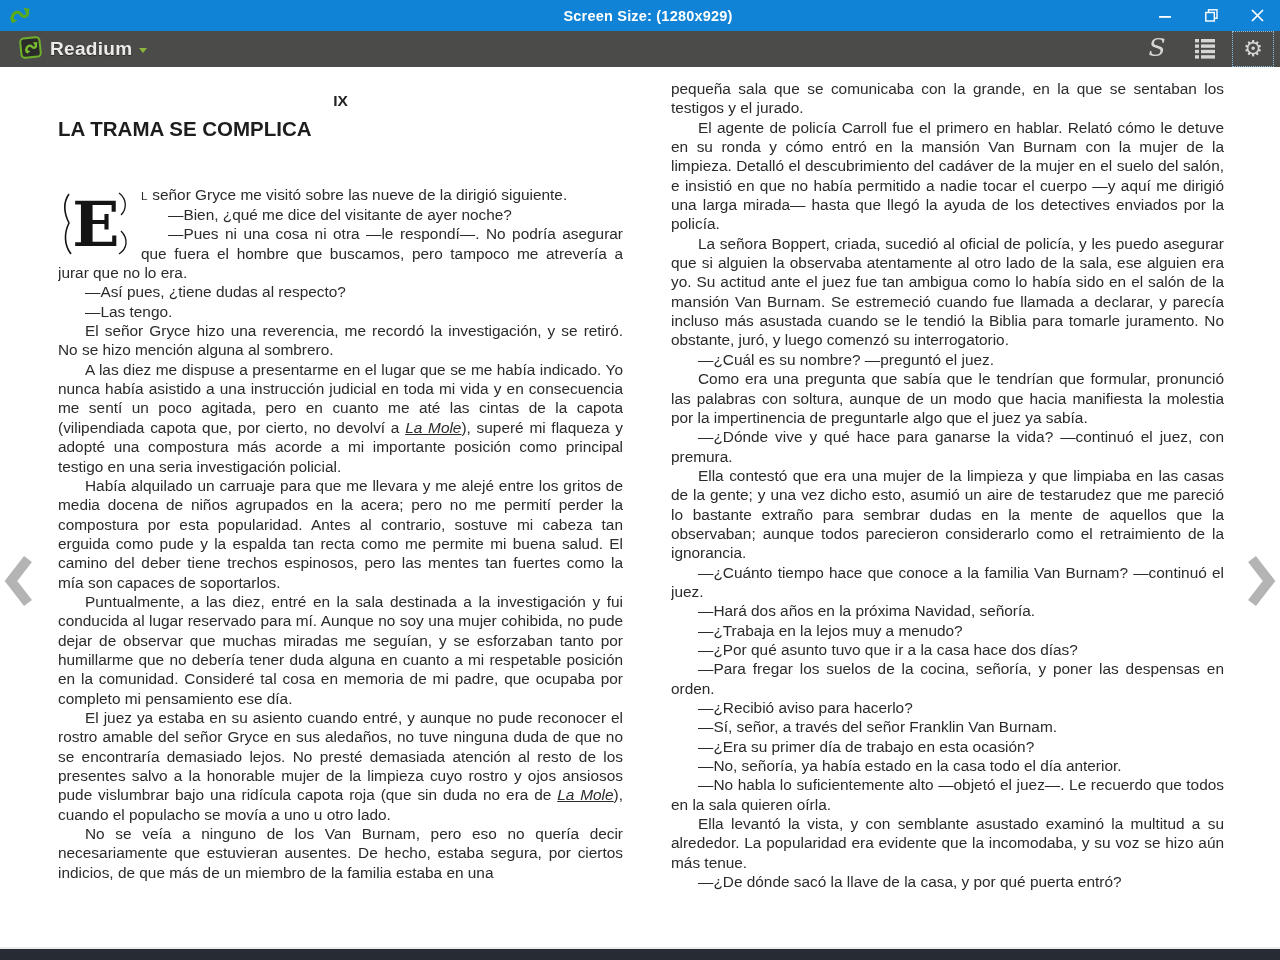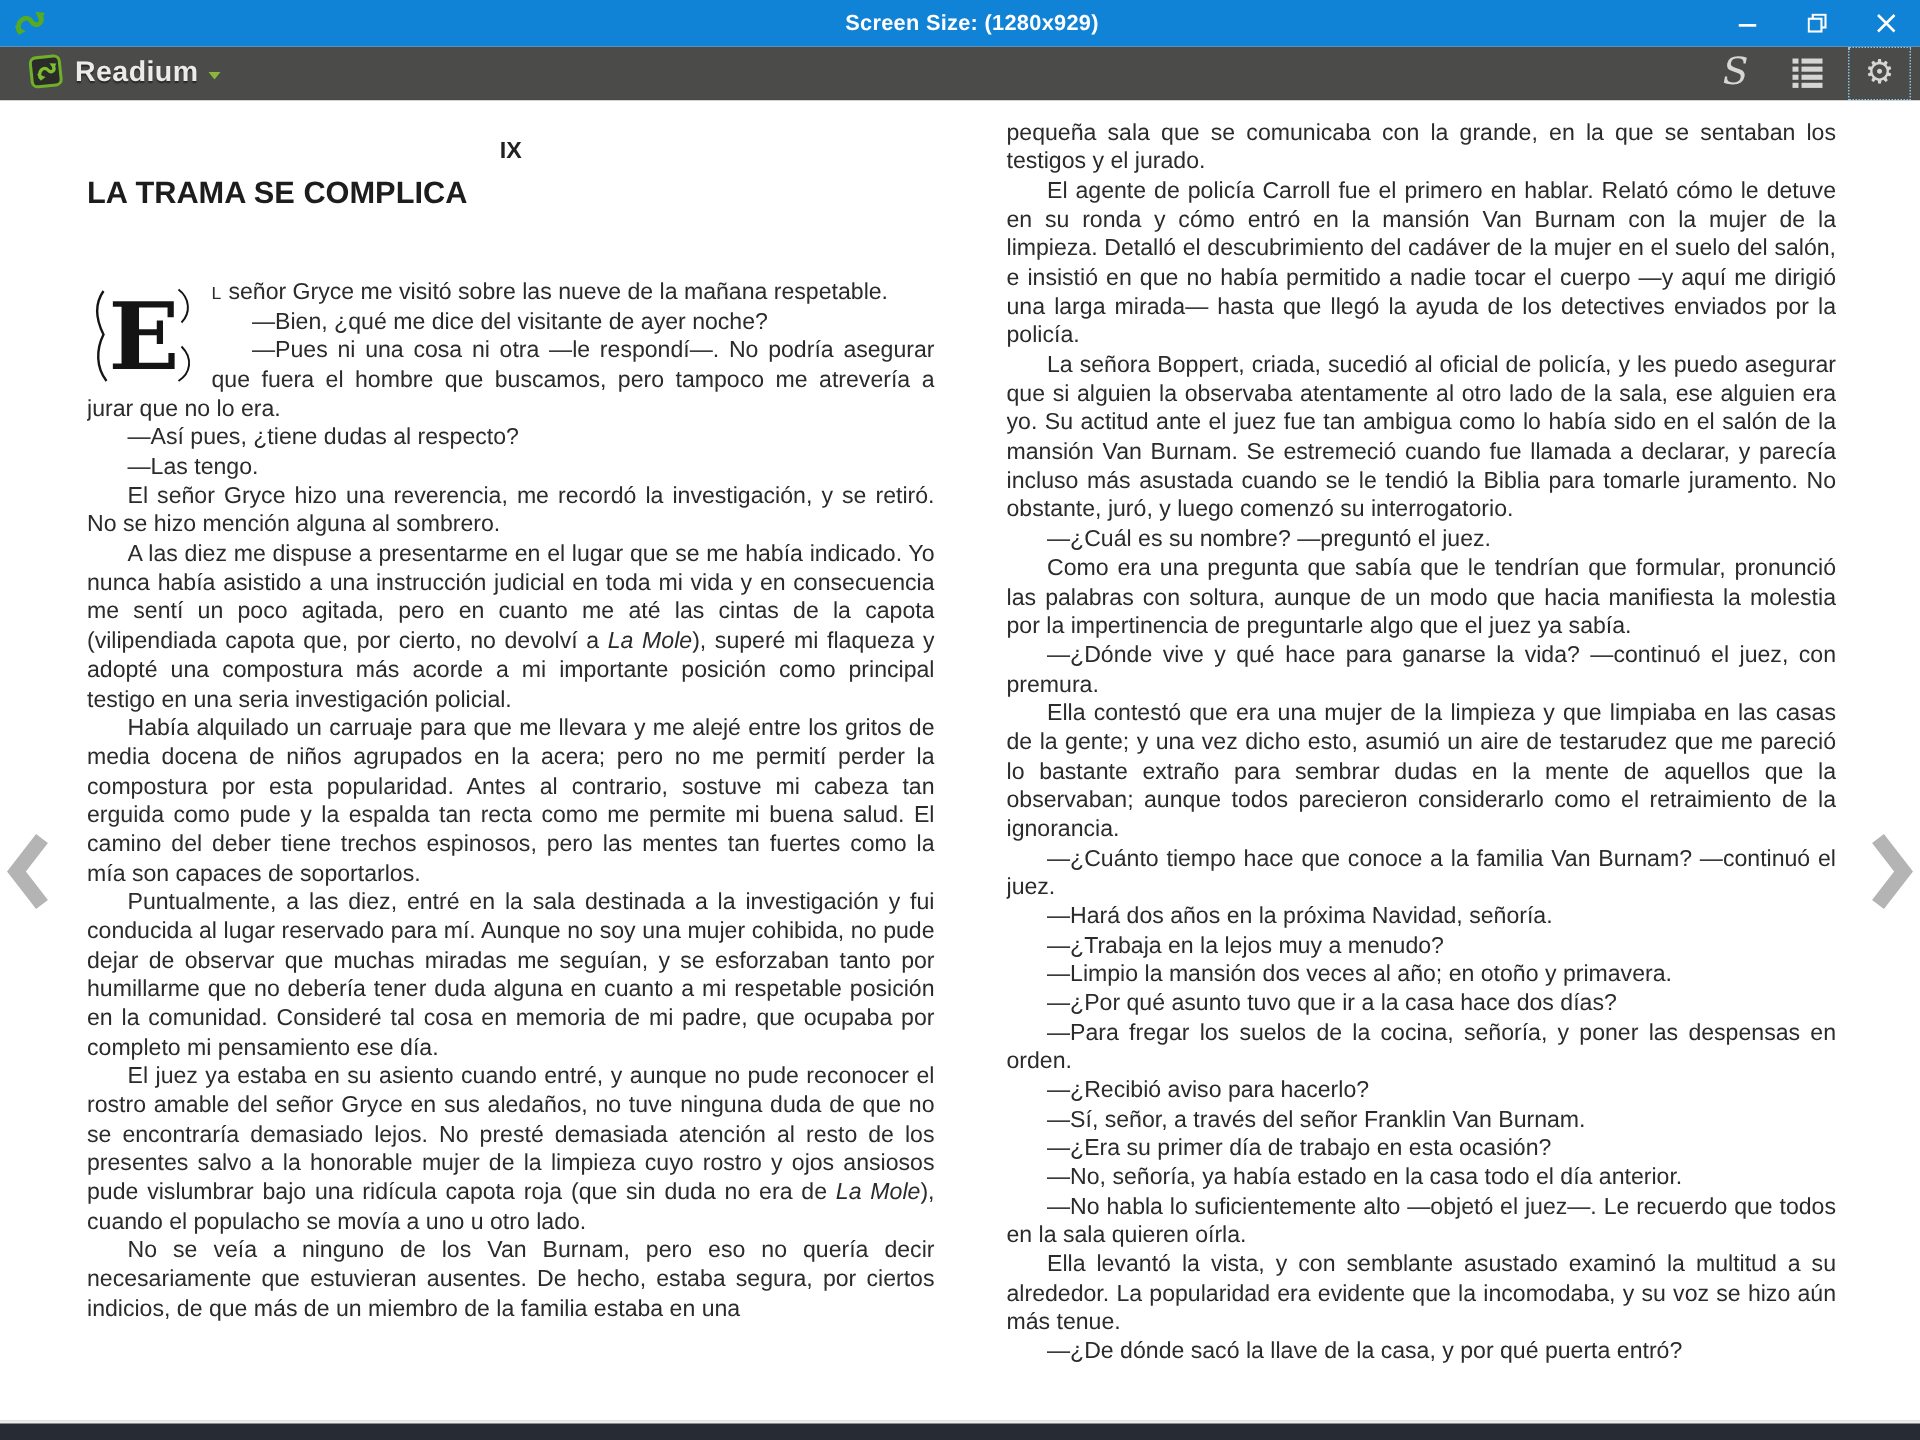--- a/index.html
+++ b/index.html
@@ -33,21 +33,21 @@
   .content{flex:1 1 auto;background:#fff;position:relative;display:flex;
     padding:0 56px 0 58px;gap:48px;overflow:hidden;}
   .col{overflow:hidden;color:#2b2b2b;font-size:15.4px;line-height:19.35px;text-align:justify;}
   .col-left{width:565px;padding-top:24px;}
   .col-right{width:553px;padding-top:12px;}
   .ch-num{text-align:center;font-weight:bold;font-size:15.5px;color:#222;}
   .ch-title{text-align:left;font-weight:bold;font-size:20.5px;color:#1d1d1d;
     margin-top:9px;margin-bottom:46px;}
   .para{margin:0;}
   .para.indent{text-indent:27px;}
-  .it{font-style:italic;}
+  .it{font-style:italic;text-decoration:underline;}
   .sc{font-size:.76em;letter-spacing:.5px;}
   .dropcap{float:left;width:74px;height:70px;margin:3px 9px 0 0;}
 
   .nav{position:absolute;top:487px;background:none;border:none;padding:0;cursor:pointer;width:30px;height:56px;}
   .nav-prev{left:4px;}
   .nav-next{right:4px;}
 
   .bottom-strip{height:11px;background:#262b34;border-top:2px solid #ebebeb;flex:0 0 auto;}
 </style>
 </head>
@@ -147,21 +147,21 @@
 
     <div class="col col-left">
       <div class="ch-num">IX</div>
       <div class="ch-title">LA TRAMA SE COMPLICA</div>
       <div id="col-left-paras">
           <p class="para"><span class="dropcap"><svg width="74" height="70" viewBox="0 0 74 70">
                 <text x="38" y="58" text-anchor="middle" font-family="DejaVu Serif, serif" font-weight="bold" font-size="62" fill="#141414">E</text>
                 <path d="M11 6 C4 16 7 27 11 35 C6 45 6 57 13 66" fill="none" stroke="#141414" stroke-width="1.6"></path>
                 <path d="M61 5 C69 11 69 21 63 27" fill="none" stroke="#141414" stroke-width="1.3"></path>
                 <path d="M63 43 C71 51 69 61 61 66" fill="none" stroke="#141414" stroke-width="1.3"></path>
-              </svg></span><span class="sc">L</span><span> señor Gryce me visitó sobre las nueve de la mañana respetable.</span></p>
+              </svg></span><span class="sc">L</span><span> señor Gryce me visitó sobre las nueve de la dirigió siguiente.</span></p>
           <p class="para indent"><span>—Bien, ¿qué me dice del visitante de ayer noche?</span></p>
           <p class="para indent"><span>—Pues ni una cosa ni otra —le respondí—. No podría asegurar que fuera el hombre que buscamos, pero tampoco me atrevería a jurar que no lo era.</span></p>
           <p class="para indent"><span>—Así pues, ¿tiene dudas al respecto?</span></p>
           <p class="para indent"><span>—Las tengo.</span></p>
           <p class="para indent"><span>El señor Gryce hizo una reverencia, me recordó la investigación, y se retiró. No se hizo mención alguna al sombrero.</span></p>
           <p class="para indent"><span>A las diez me dispuse a presentarme en el lugar que se me había indicado. Yo nunca había asistido a una instrucción judicial en toda mi vida y en consecuencia me sentí un poco agitada, pero en cuanto me até las cintas de la capota (vilipendiada capota que, por cierto, no devolví a </span><span class="it">La Mole</span><span>), superé mi flaqueza y adopté una compostura más acorde a mi importante posición como principal testigo en una seria investigación policial.</span></p>
           <p class="para indent"><span>Había alquilado un carruaje para que me llevara y me alejé entre los gritos de media docena de niños agrupados en la acera; pero no me permití perder la compostura por esta popularidad. Antes al contrario, sostuve mi cabeza tan erguida como pude y la espalda tan recta como me permite mi buena salud. El camino del deber tiene trechos espinosos, pero las mentes tan fuertes como la mía son capaces de soportarlos.</span></p>
           <p class="para indent"><span>Puntualmente, a las diez, entré en la sala destinada a la investigación y fui conducida al lugar reservado para mí. Aunque no soy una mujer cohibida, no pude dejar de observar que muchas miradas me seguían, y se esforzaban tanto por humillarme que no debería tener duda alguna en cuanto a mi respetable posición en la comunidad. Consideré tal cosa en memoria de mi padre, que ocupaba por completo mi pensamiento ese día.</span></p>
           <p class="para indent"><span>El juez ya estaba en su asiento cuando entré, y aunque no pude reconocer el rostro amable del señor Gryce en sus aledaños, no tuve ninguna duda de que no se encontraría demasiado lejos. No presté demasiada atención al resto de los presentes salvo a la honorable mujer de la limpieza cuyo rostro y ojos ansiosos pude vislumbrar bajo una ridícula capota roja (que sin duda no era de </span><span class="it">La Mole</span><span>), cuando el populacho se movía a uno u otro lado.</span></p>
           <p class="para indent"><span>No se veía a ninguno de los Van Burnam, pero eso no quería decir necesariamente que estuvieran ausentes. De hecho, estaba segura, por ciertos indicios, de que más de un miembro de la familia estaba en una</span></p>
@@ -173,21 +173,20 @@
           <p class="para"><span>pequeña sala que se comunicaba con la grande, en la que se sentaban los testigos y el jurado.</span></p>
           <p class="para indent"><span>El agente de policía Carroll fue el primero en hablar. Relató cómo le detuve en su ronda y cómo entró en la mansión Van Burnam con la mujer de la limpieza. Detalló el descubrimiento del cadáver de la mujer en el suelo del salón, e insistió en que no había permitido a nadie tocar el cuerpo —y aquí me dirigió una larga mirada— hasta que llegó la ayuda de los detectives enviados por la policía.</span></p>
           <p class="para indent"><span>La señora Boppert, criada, sucedió al oficial de policía, y les puedo asegurar que si alguien la observaba atentamente al otro lado de la sala, ese alguien era yo. Su actitud ante el juez fue tan ambigua como lo había sido en el salón de la mansión Van Burnam. Se estremeció cuando fue llamada a declarar, y parecía incluso más asustada cuando se le tendió la Biblia para tomarle juramento. No obstante, juró, y luego comenzó su interrogatorio.</span></p>
           <p class="para indent"><span>—¿Cuál es su nombre? —preguntó el juez.</span></p>
           <p class="para indent"><span>Como era una pregunta que sabía que le tendrían que formular, pronunció las palabras con soltura, aunque de un modo que hacia manifiesta la molestia por la impertinencia de preguntarle algo que el juez ya sabía.</span></p>
           <p class="para indent"><span>—¿Dónde vive y qué hace para ganarse la vida? —continuó el juez, con premura.</span></p>
           <p class="para indent"><span>Ella contestó que era una mujer de la limpieza y que limpiaba en las casas de la gente; y una vez dicho esto, asumió un aire de testarudez que me pareció lo bastante extraño para sembrar dudas en la mente de aquellos que la observaban; aunque todos parecieron considerarlo como el retraimiento de la ignorancia.</span></p>
           <p class="para indent"><span>—¿Cuánto tiempo hace que conoce a la familia Van Burnam? —continuó el juez.</span></p>
           <p class="para indent"><span>—Hará dos años en la próxima Navidad, señoría.</span></p>
           <p class="para indent"><span>—¿Trabaja en la lejos muy a menudo?</span></p>
-          <p class="para indent"><span>—Limpio la mansión dos veces al año; en otoño y primavera.</span></p>
           <p class="para indent"><span>—¿Por qué asunto tuvo que ir a la casa hace dos días?</span></p>
           <p class="para indent"><span>—Para fregar los suelos de la cocina, señoría, y poner las despensas en orden.</span></p>
           <p class="para indent"><span>—¿Recibió aviso para hacerlo?</span></p>
           <p class="para indent"><span>—Sí, señor, a través del señor Franklin Van Burnam.</span></p>
           <p class="para indent"><span>—¿Era su primer día de trabajo en esta ocasión?</span></p>
           <p class="para indent"><span>—No, señoría, ya había estado en la casa todo el día anterior.</span></p>
           <p class="para indent"><span>—No habla lo suficientemente alto —objetó el juez—. Le recuerdo que todos en la sala quieren oírla.</span></p>
           <p class="para indent"><span>Ella levantó la vista, y con semblante asustado examinó la multitud a su alrededor. La popularidad era evidente que la incomodaba, y su voz se hizo aún más tenue.</span></p>
           <p class="para indent"><span>—¿De dónde sacó la llave de la casa, y por qué puerta entró?</span></p>
         </div>

